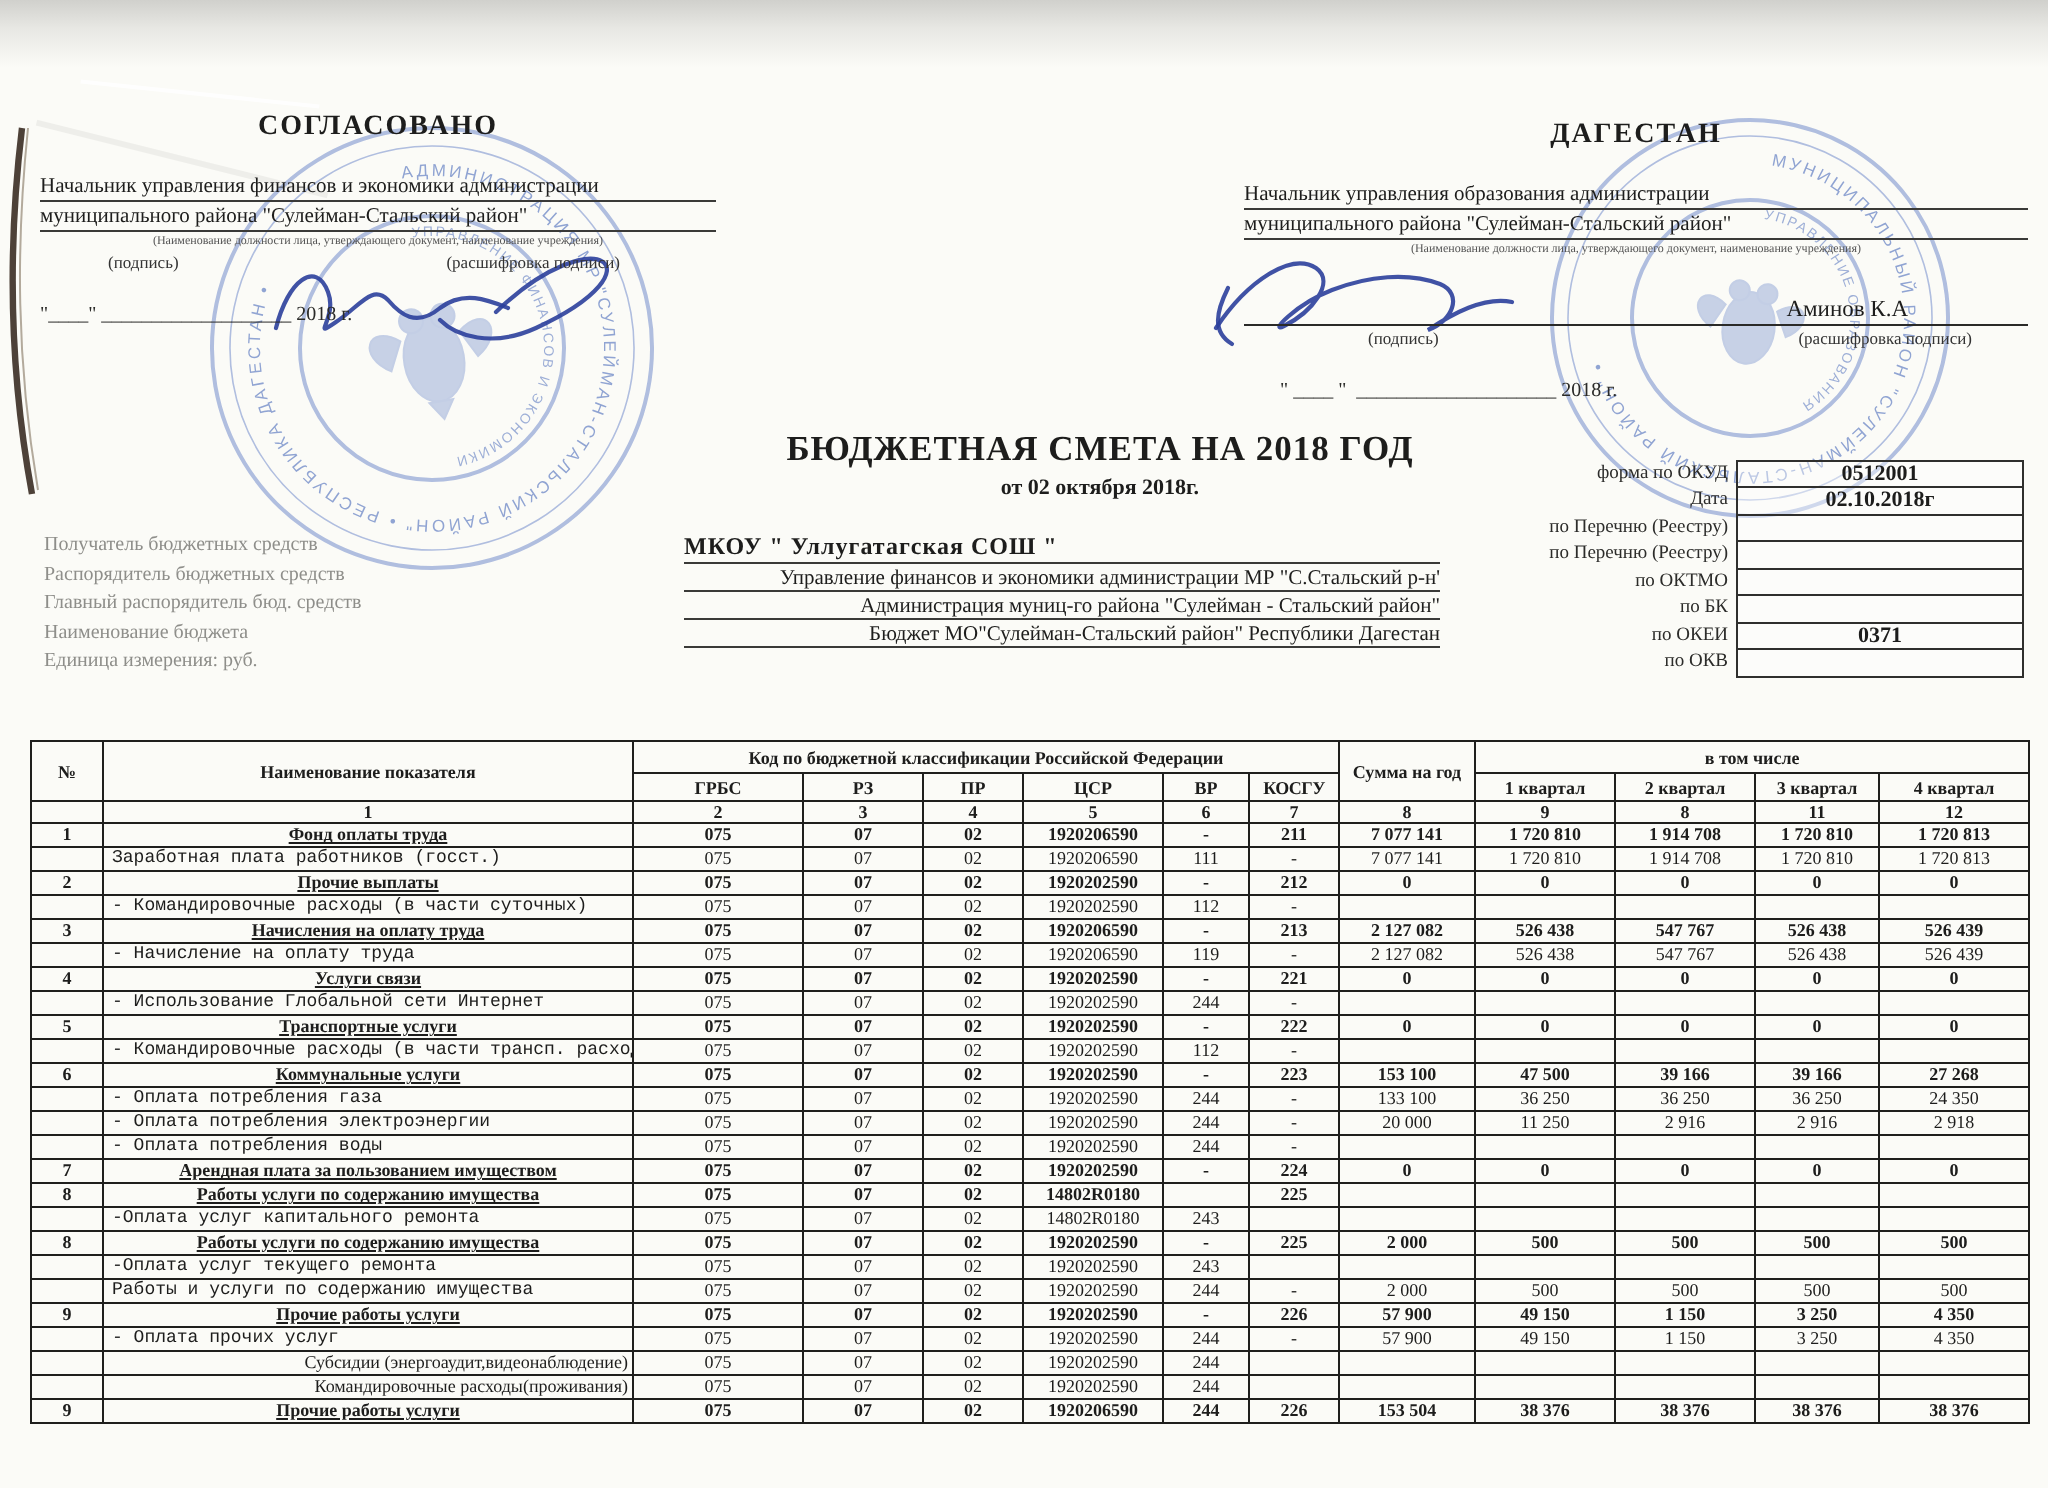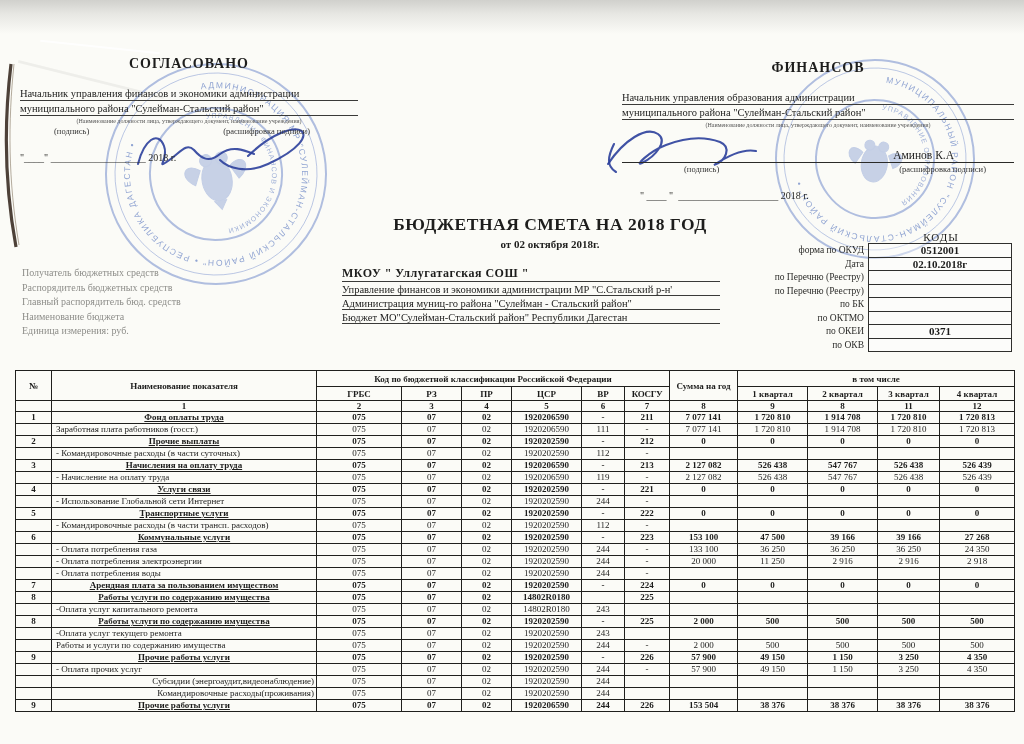--- a/index.html
+++ b/index.html
@@ -42,21 +42,21 @@
   
   .doc-title-wrap{position:absolute;left:320px;top:214px;width:460px;text-align:center;}
   .doc-title{font-size:17.5px;font-weight:bold;letter-spacing:.5px;}
   .doc-subtitle{font-size:11px;font-weight:bold;margin-top:3px;}
 
   
   .recipient{position:absolute;left:22px;top:266px;font-size:10px;color:#8e8e8a;line-height:14.6px;}
 
   
   .orgs{position:absolute;left:342px;top:266px;width:378px;}
-  .org-line{font-size:10.5px;text-align:left;border-bottom:1px solid #3a3a38;padding-bottom:0;margin-bottom:2px;white-space:nowrap;}
+  .org-line{font-size:10.5px;text-align:right;border-bottom:1px solid #3a3a38;padding-bottom:0;margin-bottom:2px;white-space:nowrap;}
   .org-line.first{font-size:12px;font-weight:bold;text-align:left;letter-spacing:.5px;}
 
   
   .codes{position:absolute;left:716px;top:230px;width:296px;font-size:9.5px;}
   .code-row{display:flex;align-items:center;height:13.5px;}
   .code-label{flex:1;text-align:right;padding-right:4px;color:#2c2c2a;white-space:nowrap;}
   .code-value{width:142px;border:1px solid #2f2f2d;height:12.5px;text-align:center;
               font-size:11px;font-weight:bold;line-height:12px;background:rgba(255,255,255,.4);}
   .codes-title{font-weight:normal;font-size:11px;letter-spacing:1px;}
   .codes-title-row .code-value{border:none;font-weight:normal;background:none;}
@@ -65,21 +65,21 @@
   .budget-table{position:absolute;left:15px;top:370px;border-collapse:collapse;table-layout:fixed;width:999px;}
   .budget-table th,.budget-table td{border:1px solid #1f1f1d;padding:0 2px;overflow:hidden;white-space:nowrap;}
   .budget-table th{font-size:9px;font-weight:bold;height:13px;line-height:10px;}
   .budget-table .h1 th{height:15px;}
   .budget-table .h3 td{height:10px;font-size:9px;font-weight:bold;text-align:center;line-height:10px;}
   .budget-table td{font-size:9px;height:11px;line-height:10.5px;}
   .c-num{text-align:center;}
   .c-code,.c-sum{text-align:center;}
   td.b{font-weight:bold;}
   .name-bold{text-align:center;font-weight:bold;text-decoration:underline;}
-  .name-sub{text-align:left;padding-left:4px !important;}
+  .name-sub{text-align:left;padding-left:4px !important;font-family:Liberation Mono, monospace;}
   .name-indent{text-align:right;padding-left:74px !important;}
   .th-kosgu{font-size:8px;letter-spacing:-.3px;}
 </style>
 </head>
 <body>
 
 <div class="page">
   <div class="scan-top"></div>
   <div class="crease"></div>
   <div class="crease2"></div>
@@ -142,21 +142,21 @@
     <div class="app-line">муниципального района "Сулейман-Стальский район"</div>
     <div class="app-caption">(Наименование должности лица, утверждающего документ, наименование учреждения)</div>
     <div class="sign-labels">
       <span class="lab1">(подпись)</span>
       <span class="lab2">(расшифровка подписи)</span>
     </div>
     <div class="date-line">"____" ___________________ 2018 г.</div>
   </div>
 
   <div class="approval approval-right">
-    <div class="app-title">ФИНАНСОВ</div>
+    <div class="app-title">ДАГЕСТАН</div>
     <div class="app-line">Начальник управления образования администрации</div>
     <div class="app-line">муниципального района "Сулейман-Стальский район"</div>
     <div class="app-caption">(Наименование должности лица, утверждающего документ, наименование учреждения)</div>
     <div class="sign-strip">
       <span class="sign-name" style="right:60px;">Аминов К.А</span>
     </div>
     <div class="sign-labels">
       <span class="lab1" style="margin-left:62px;">(подпись)</span>
       <span class="lab2" style="margin-right:28px;">(расшифровка подписи)</span>
     </div>
@@ -177,46 +177,42 @@
   </div>
 
   <div class="orgs">
     <div class="org-line first">МКОУ " Уллугатагская СОШ  "</div>
     <div class="org-line">Управление финансов и экономики администрации МР "С.Стальский р-н'</div>
     <div class="org-line">Администрация муниц-го района "Сулейман - Стальский район"</div>
     <div class="org-line">Бюджет МО"Сулейман-Стальский район" Республики Дагестан</div>
   </div>
 
   <div class="codes">
-    <div class="code-row codes-title-row">
-      <span class="code-label"></span>
-      <span class="code-value codes-title">КОДЫ</span>
-    </div>
     <div class="code-row">
       <span class="code-label">форма по ОКУД</span>
       <span class="code-value">0512001</span>
     </div>
     <div class="code-row">
       <span class="code-label">Дата</span>
       <span class="code-value">02.10.2018г</span>
     </div>
     <div class="code-row">
       <span class="code-label">по Перечню (Реестру)</span>
       <span class="code-value"></span>
     </div>
     <div class="code-row">
       <span class="code-label">по Перечню (Реестру)</span>
       <span class="code-value"></span>
     </div>
     <div class="code-row">
+      <span class="code-label">по ОКТМО</span>
+      <span class="code-value"></span>
+    </div>
+    <div class="code-row">
       <span class="code-label">по БК</span>
-      <span class="code-value"></span>
-    </div>
-    <div class="code-row">
-      <span class="code-label">по ОКТМО</span>
       <span class="code-value"></span>
     </div>
     <div class="code-row">
       <span class="code-label">по ОКЕИ</span>
       <span class="code-value">0371</span>
     </div>
     <div class="code-row">
       <span class="code-label">по ОКВ</span>
       <span class="code-value"></span>
     </div>

